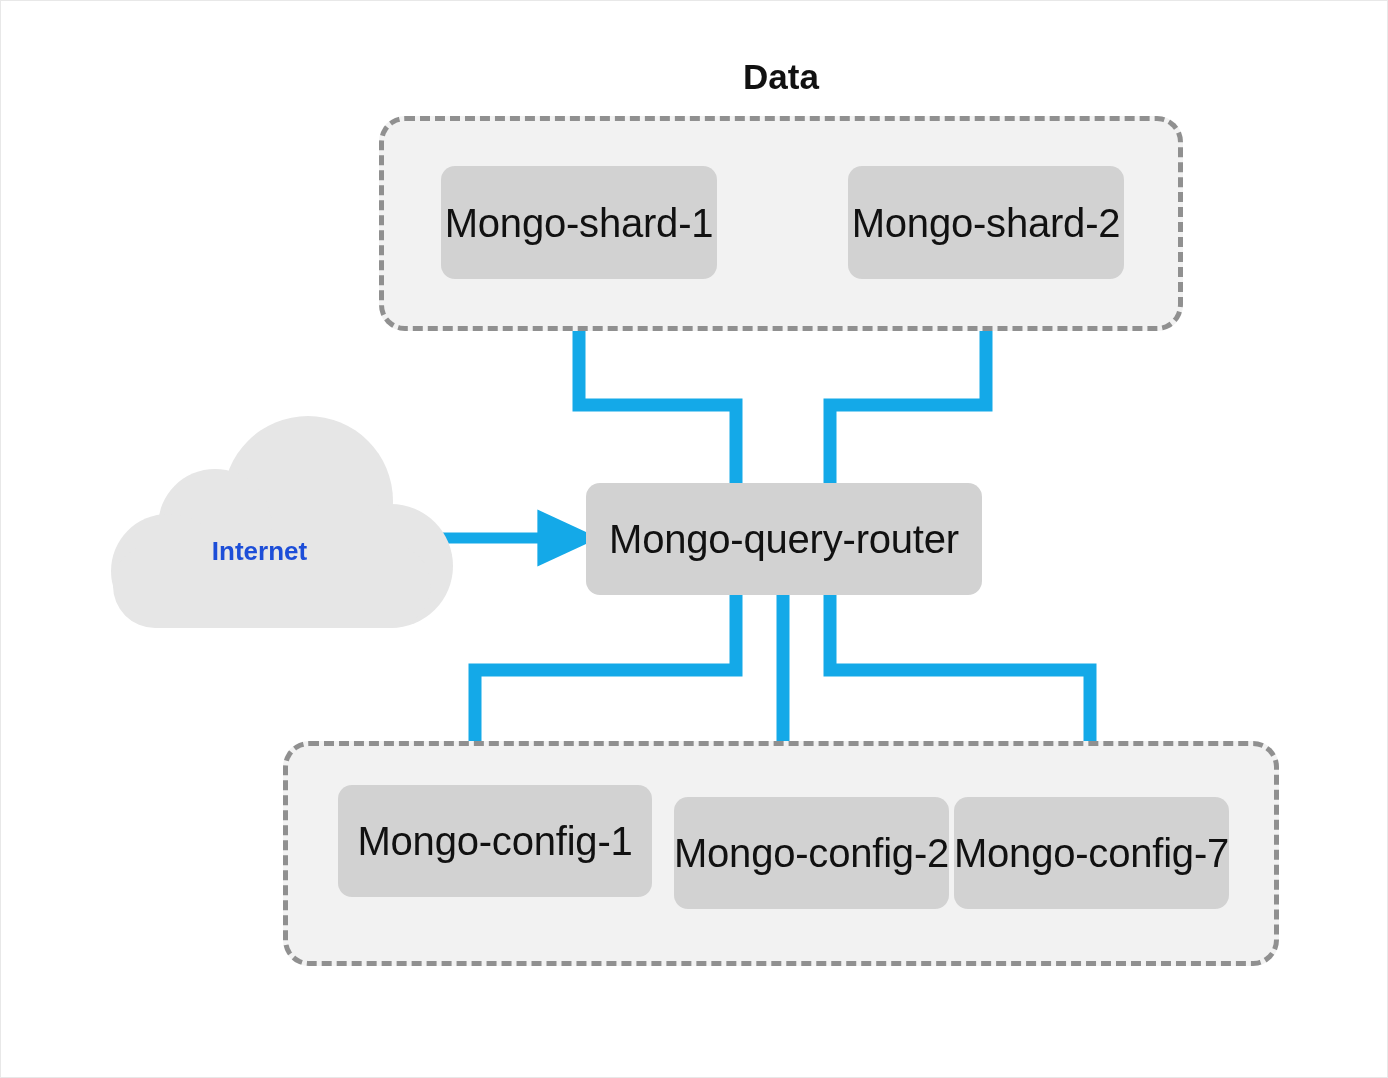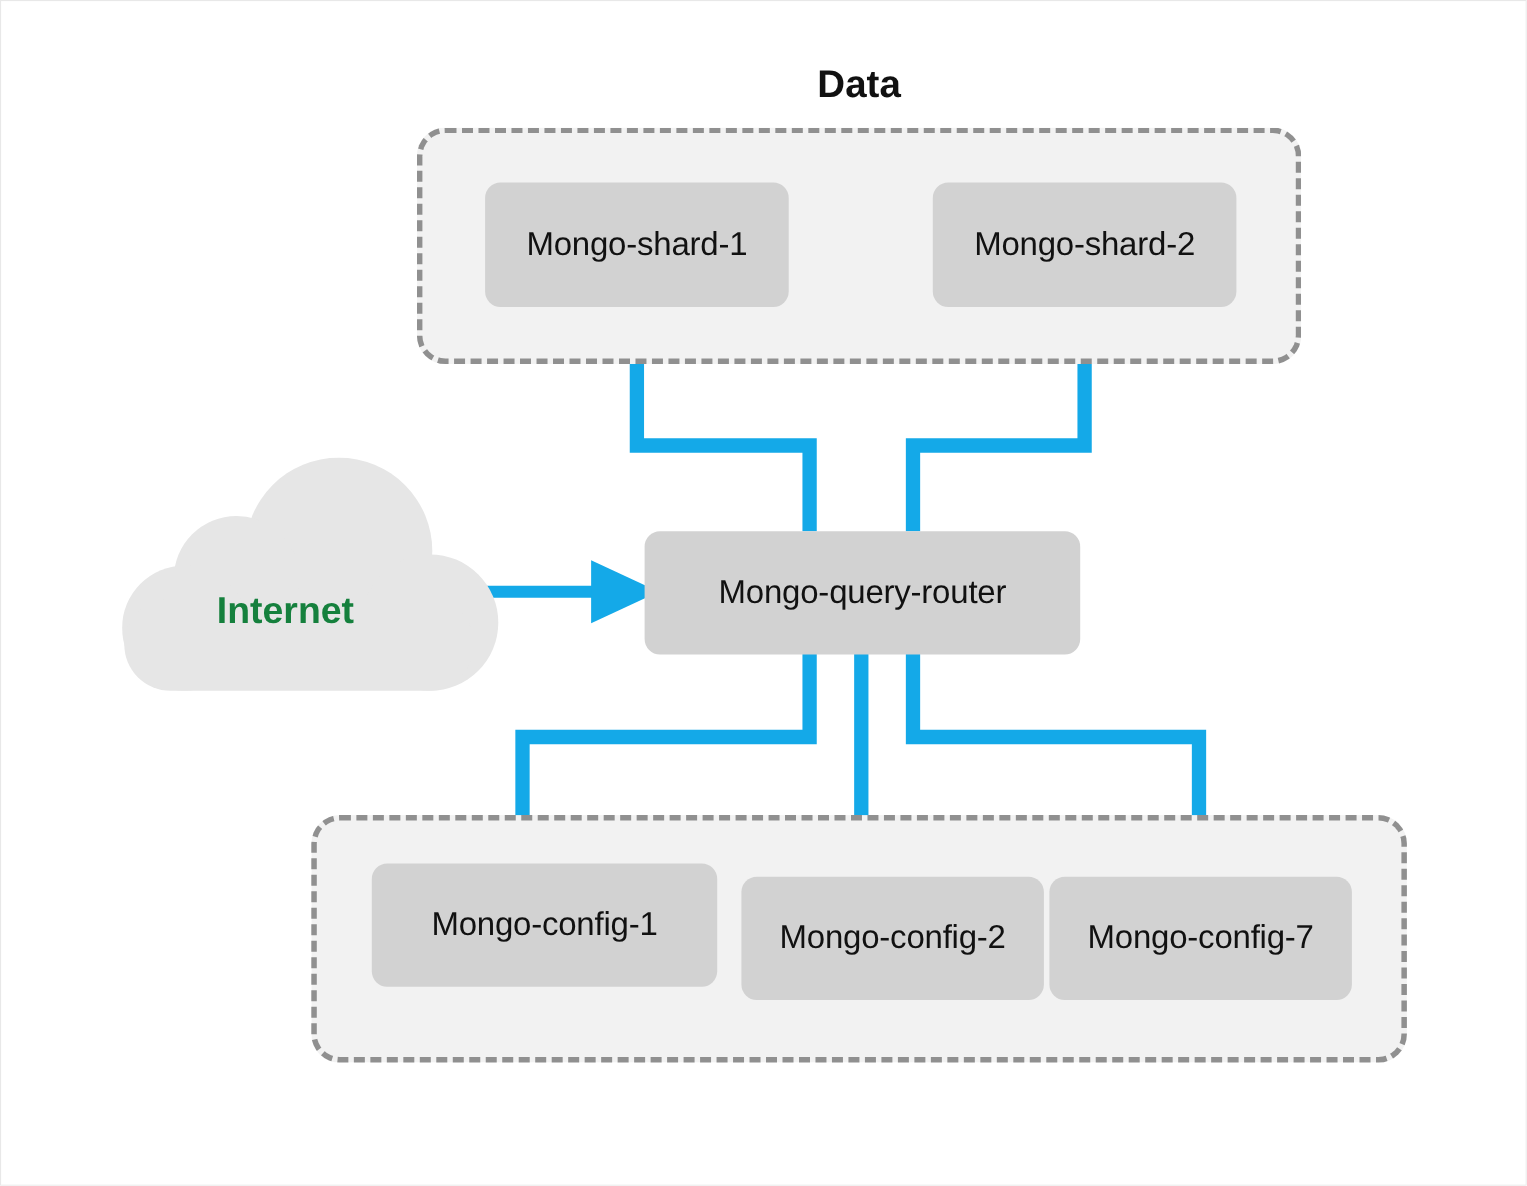--- a/index.html
+++ b/index.html
@@ -36,43 +36,43 @@
     box-sizing: border-box;
     display: flex;
     align-items: center;
     justify-content: center;
     color: #111111;
     font-weight: 400;
     letter-spacing: -0.2px;
     white-space: nowrap;
   }
   .node-label {
-    font-size: 30px;
+    font-size: 40px;
     line-height: 1;
   }
   
   .group-caption {
     position: absolute;
     font-size: 35px;
     font-weight: bold;
     color: #111111;
     text-align: center;
     white-space: nowrap;
   }
   
   .cloud-wrap {
     position: absolute;
   }
   .cloud-label {
     position: absolute;
     width: 100%;
     text-align: center;
-    font-size: 34px;
+    font-size: 26px;
     font-weight: bold;
-    color: #15803d;
+    color: #1d4ed8;
     white-space: nowrap;
   }
   
   #wires {
     position: absolute;
     left: 0;
     top: 0;
     width: 1388px;
     height: 1078px;
     pointer-events: none;

